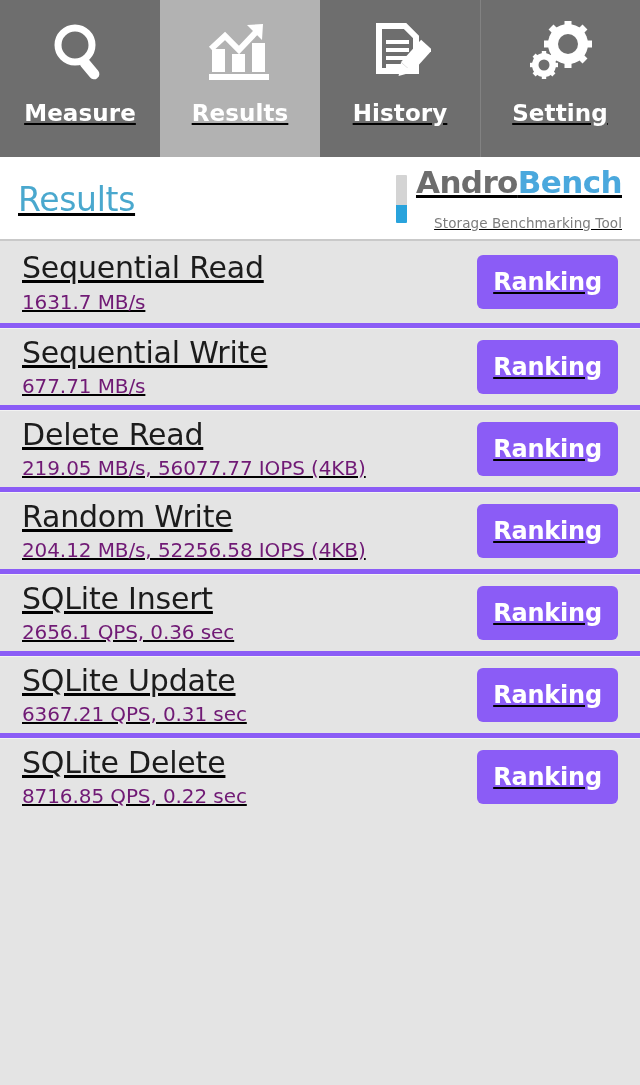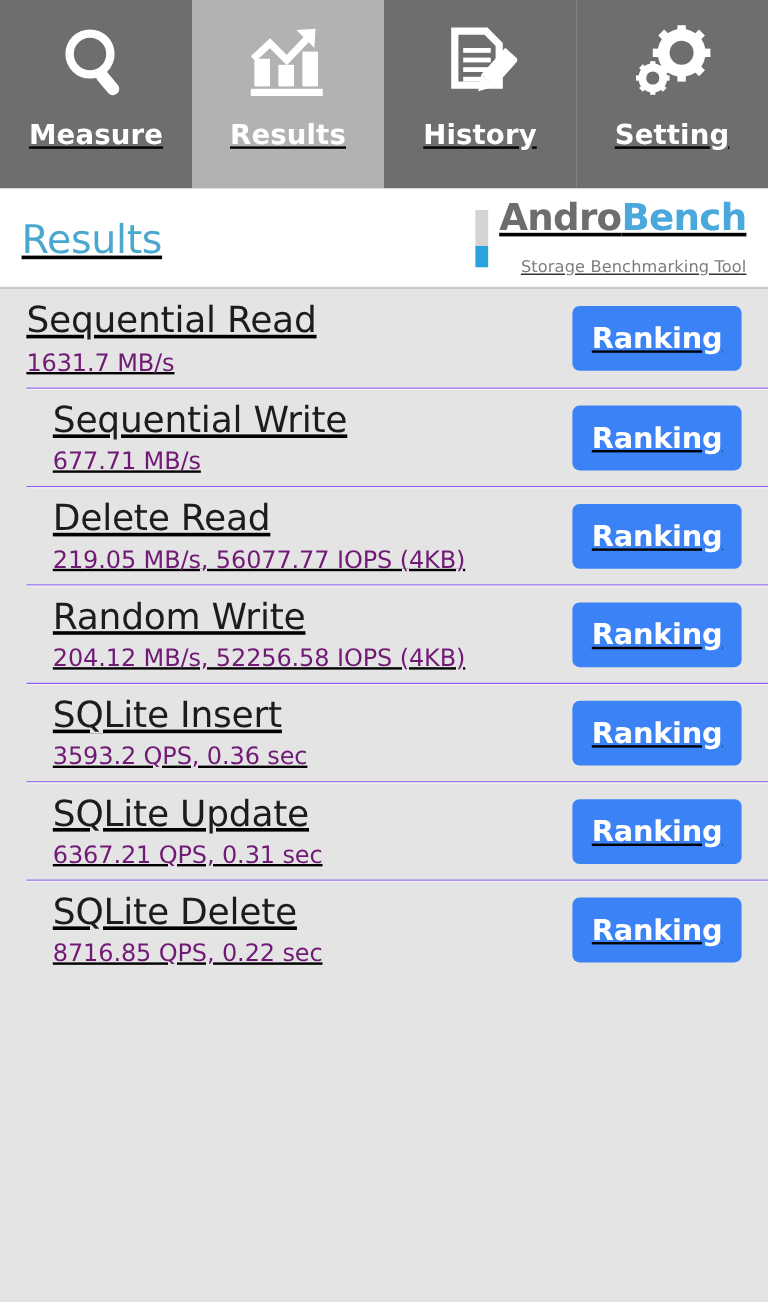--- a/index.html
+++ b/index.html
@@ -59,36 +59,36 @@
   .brand-name .bench{ color:#4aa8dd; }
   .brand-tag{ font-size:13.5px; color:#7d7d7d; margin-top:16px; letter-spacing:0.1px;}
 
   
   .results-list{ flex:1 1 auto; background:#e4e4e4; }
   .result-row{
     height:82px; position:relative;
     display:flex; align-items:center; justify-content:space-between;
     padding:0 22px 0 22px; background:#e4e4e4;
   }
-  .result-row + .result-row{ border-top:1px solid #8b5cf6;margin-left:22px; }
+  .result-row + .result-row{ border-top:5px solid #8b5cf6; }
   .result-row + .result-row::after{
     content:""; position:absolute; left:0; right:0; top:0; height:1px;
     background:#f2f2f2;
   }
   .result-info{ display:flex; flex-direction:column; justify-content:center; }
   .result-name{
     font-size:30px; color:#1c1c1c; font-weight:normal; line-height:1.12;
     letter-spacing:-0.2px;
   }
   .result-value{
     font-size:20px; color:#701a75; margin-top:6px; line-height:1.1;
     letter-spacing:-0.1px;
   }
   .ranking-btn{
-    background:#3b82f6; color:#ffffff; border:none;
+    background:#8b5cf6; color:#ffffff; border:none;
     font-family:"DejaVu Sans", sans-serif;
     font-size:24px; font-weight:bold;
     padding:0 16px; height:54px; min-width:123px;
     border-radius:6px; cursor:pointer;
     display:flex; align-items:center; justify-content:center;
     letter-spacing:-0.2px;
   }
 
   
   .footer-area{ flex:0 0 90px; background:#e4e4e4; position:relative; }
@@ -214,21 +214,21 @@
       <div class="result-info">
         <div class="result-name">Random Write</div>
         <div class="result-value">204.12 MB/s, 52256.58 IOPS (4KB)</div>
       </div>
       <button class="ranking-btn">Ranking</button>
     </div>
 
     <div class="result-row">
       <div class="result-info">
         <div class="result-name">SQLite Insert</div>
-        <div class="result-value">3593.2 QPS, 0.36 sec</div>
+        <div class="result-value">2656.1 QPS, 0.36 sec</div>
       </div>
       <button class="ranking-btn">Ranking</button>
     </div>
 
     <div class="result-row">
       <div class="result-info">
         <div class="result-name">SQLite Update</div>
         <div class="result-value">6367.21 QPS, 0.31 sec</div>
       </div>
       <button class="ranking-btn">Ranking</button>

